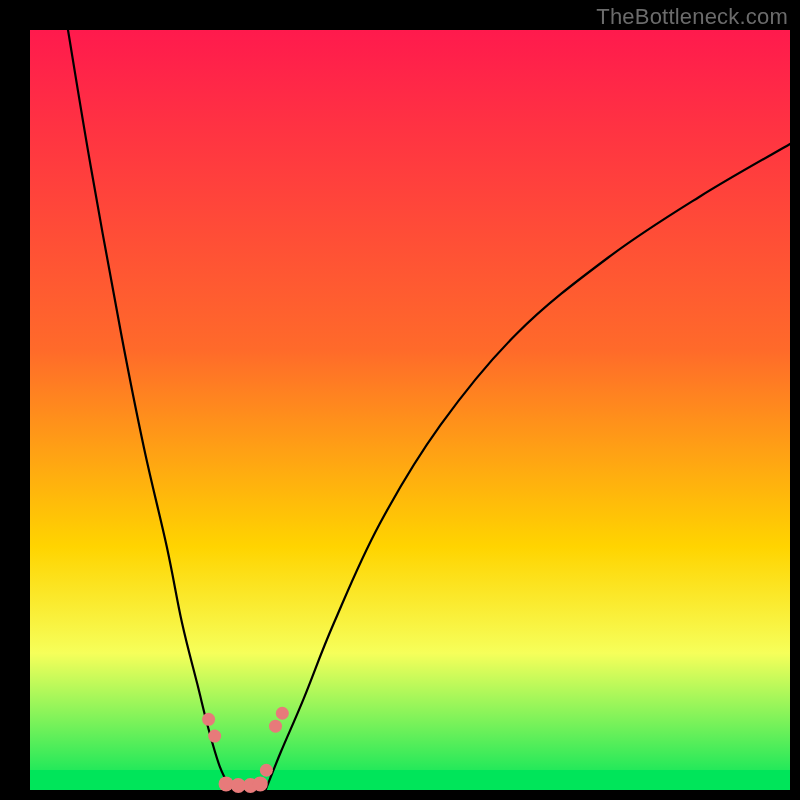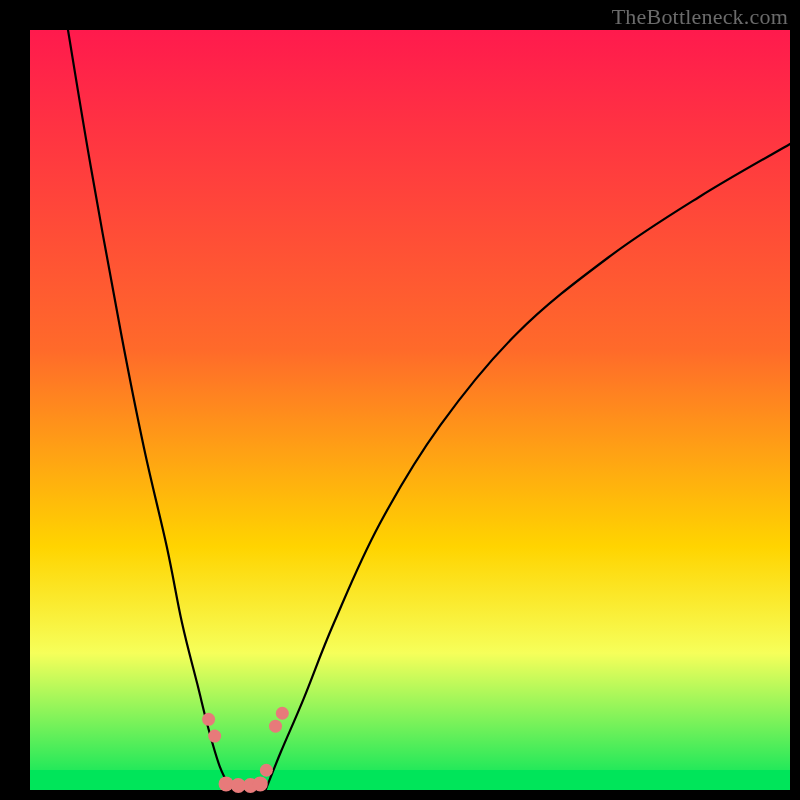--- a/index.html
+++ b/index.html
@@ -9,21 +9,20 @@
     height: 800px;
     overflow: hidden;
     background: #000;
     font-family: Arial, Helvetica, sans-serif;
   }
   .stage {
     position: relative;
     width: 800px;
     height: 800px;
     background: #e5e5e5;
-    font-family: Liberation Serif, serif;
   }
   .watermark {
     position: absolute;
     top: 4px;
     right: 12px;
     color: #6b6b6b;
     font-size: 22px;
     font-weight: 400;
     letter-spacing: 0.2px;
     z-index: 10;

